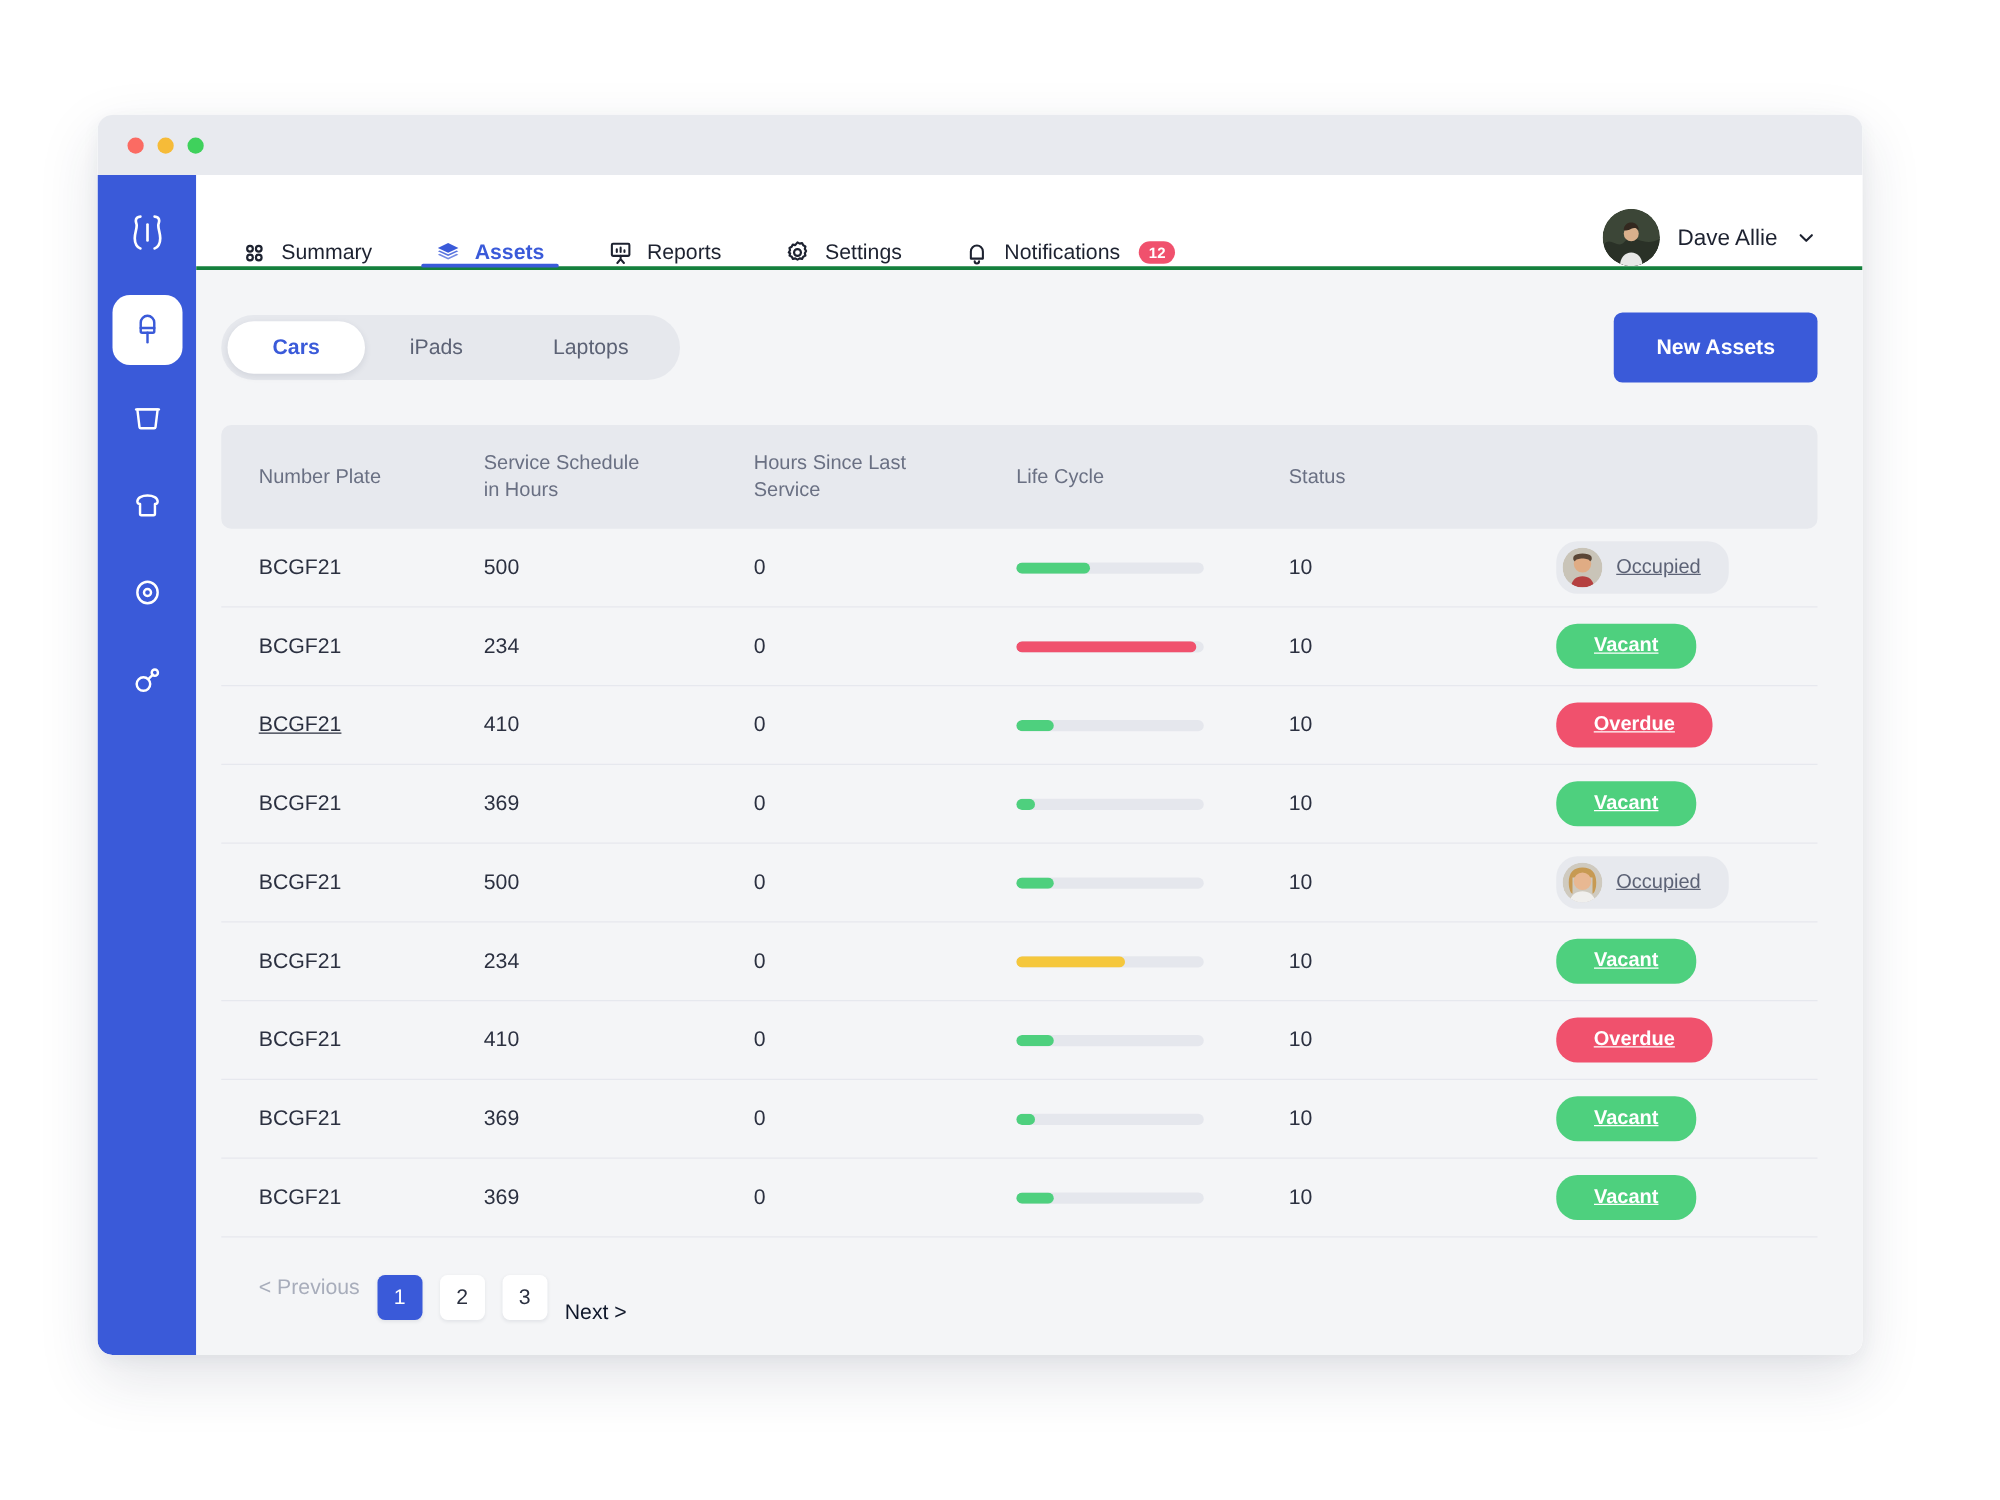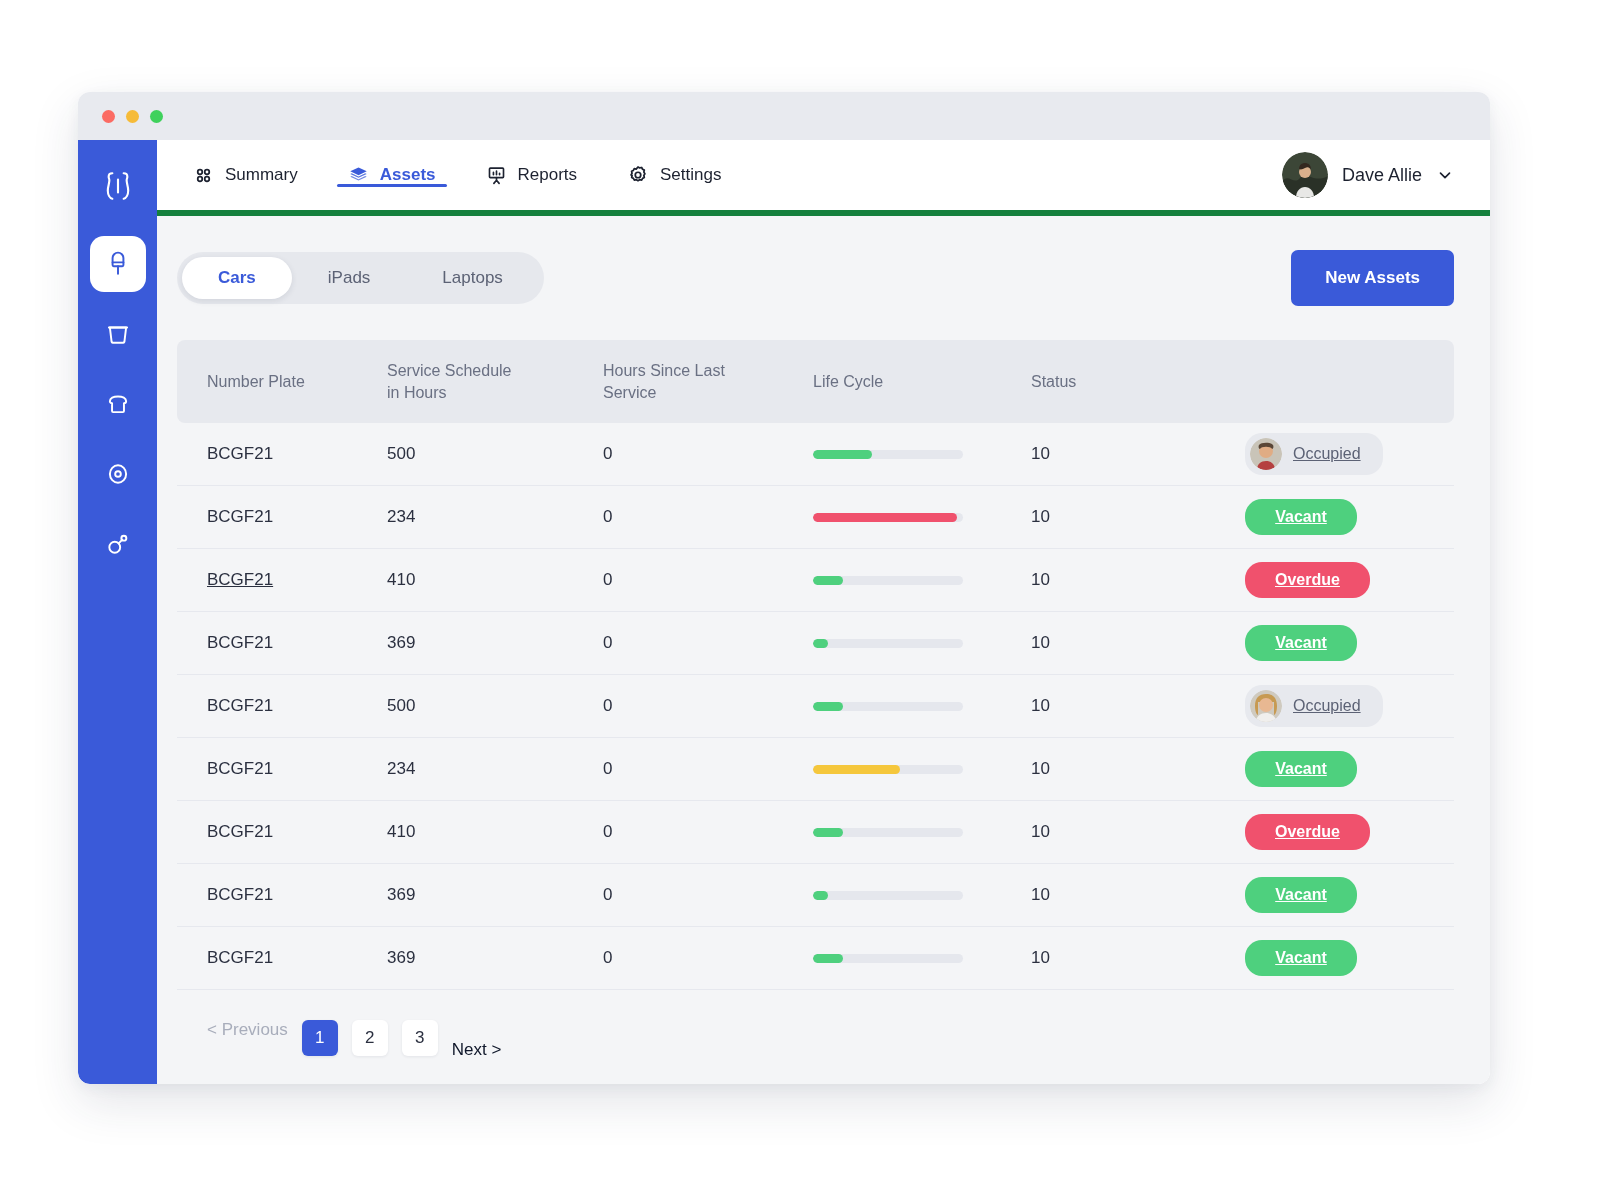--- a/index.html
+++ b/index.html
@@ -70,24 +70,24 @@
 
   
   .main { flex: 1; display: flex; flex-direction: column; min-width: 0; }
 
   
   .topnav {
     height: 76px;
     flex: 0 0 76px;
     background: #ffffff;
     display: flex;
-    align-items: center;
+    align-items: flex-end;
     padding-left: 36px;
     padding-right: 36px;
-    border-bottom: 6px solid #15803d;
+    border-bottom: 3px solid #15803d;
   }
   .nav-links { display: flex; align-items: stretch; gap: 0; }
   .nav-link {
     display: flex; align-items: center; gap: 11px;
     padding: 0 25px;
     position: relative;
     color: #1d2230;
     font-size: 17px;
     white-space: nowrap;
   }
@@ -379,20 +379,30 @@
           <div class="nav-link">
             <span>
               <svg width="22" height="22" viewBox="0 0 24 24" fill="none" stroke="currentColor" stroke-width="1.9" stroke-linejoin="round">
                 <path d="M12 3.2l1.9 1.1 2.1-.5 1 1.9 1.9 1-.5 2.1 1.1 1.9-1.1 1.9.5 2.1-1.9 1-1 1.9-2.1-.5-1.9 1.1-1.9-1.1-2.1.5-1-1.9-1.9-1 .5-2.1L4.4 12l1.1-1.9-.5-2.1 1.9-1 1-1.9 2.1.5z"></path>
                 <circle cx="12" cy="12" r="3"></circle>
               </svg>
             </span>
             <span>Settings</span>
           </div>
 
+          <div class="nav-link">
+            <span>
+              <svg width="21" height="21" viewBox="0 0 24 24" fill="none" stroke="currentColor" stroke-width="1.9" stroke-linecap="round" stroke-linejoin="round">
+                <path d="M6.5 17V10.5a5.5 5.5 0 0 1 11 0V17z"></path>
+                <path d="M10 19.5a2 2 0 0 0 4 0"></path>
+              </svg>
+            </span>
+            <span>Notifications</span>
+            <span class="nav-badge">12</span>
+          </div>
         </div>
 
         <div class="nav-spacer"></div>
 
         <div class="profile">
           <span class="avatar-lg">
             <svg width="46" height="46" viewBox="0 0 46 46">
               <defs>
                 <clipPath id="clipA">
                     <circle cx="23" cy="23" r="23"></circle>

